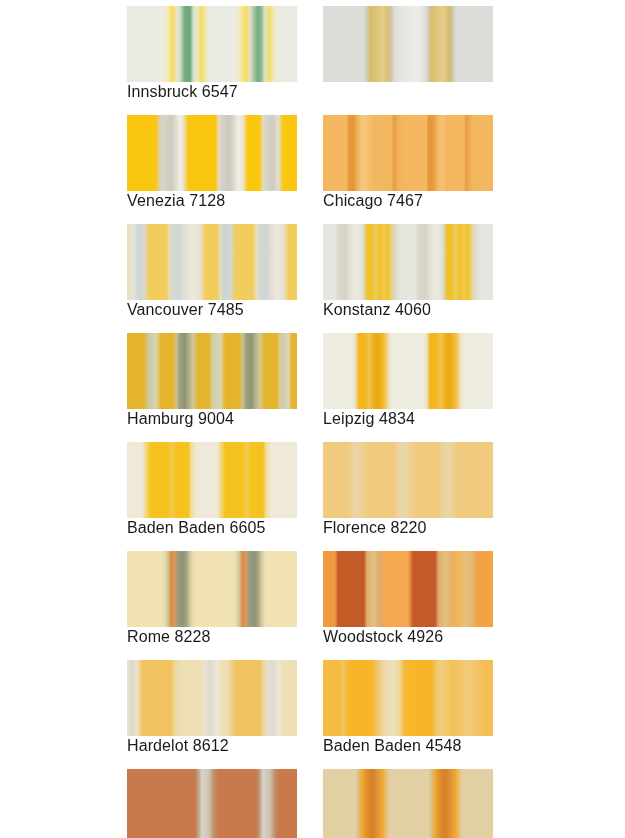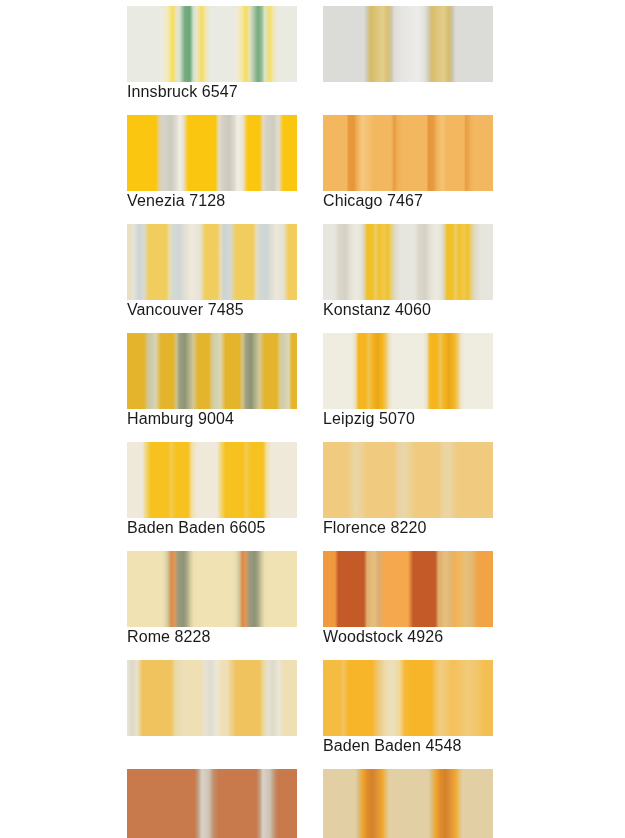--- a/index.html
+++ b/index.html
@@ -71,40 +71,41 @@
     <div class="swatch-cell">
       <div class="swatch-chip" style="background: linear-gradient(90deg, rgb(231, 230, 222) 0%, rgb(231, 230, 222) 7%, rgb(220, 217, 204) 9%, rgb(213, 210, 196) 13%, rgb(227, 224, 212) 16%, rgb(236, 234, 222) 19%, rgb(231, 230, 222) 22%, rgb(221, 216, 188) 24%, rgb(240, 192, 42) 26%, rgb(242, 194, 36) 29%, rgb(232, 204, 112) 31%, rgb(242, 194, 36) 33%, rgb(239, 199, 85) 36%, rgb(242, 194, 36) 38%, rgb(227, 212, 160) 41%, rgb(224, 221, 208) 43%, rgb(231, 230, 222) 46%, rgb(231, 230, 222) 54%, rgb(220, 217, 204) 56%, rgb(213, 210, 196) 60%, rgb(227, 224, 212) 63%, rgb(236, 234, 222) 66%, rgb(231, 230, 222) 69%, rgb(221, 216, 188) 71%, rgb(240, 192, 42) 73%, rgb(242, 194, 36) 76%, rgb(232, 204, 112) 78%, rgb(242, 194, 36) 80%, rgb(239, 199, 85) 83%, rgb(242, 194, 36) 85%, rgb(227, 212, 160) 88%, rgb(224, 221, 208) 90%, rgb(231, 230, 222) 93%, rgb(231, 230, 222) 100%);"></div>
       <span class="swatch-label">Konstanz 4060</span>
     </div>
     <div class="swatch-cell">
       <div class="swatch-chip" style="background: linear-gradient(90deg, rgb(228, 181, 44) 0%, rgb(228, 181, 44) 10%, rgb(214, 196, 134) 12%, rgb(200, 203, 176) 14%, rgb(220, 211, 174) 17%, rgb(228, 181, 44) 20%, rgb(228, 181, 44) 27%, rgb(207, 194, 137) 29%, rgb(154, 160, 127) 31%, rgb(141, 147, 115) 34%, rgb(169, 171, 133) 36%, rgb(211, 199, 149) 39%, rgb(228, 181, 44) 42%, rgb(228, 181, 44) 48%, rgb(216, 201, 143) 50%, rgb(207, 208, 180) 52%, rgb(223, 213, 175) 55%, rgb(228, 181, 44) 58%, rgb(228, 181, 44) 66%, rgb(209, 196, 137) 68%, rgb(155, 161, 129) 70%, rgb(141, 147, 115) 73%, rgb(170, 172, 134) 75%, rgb(212, 200, 150) 78%, rgb(228, 181, 44) 81%, rgb(228, 181, 44) 88%, rgb(217, 203, 146) 90%, rgb(205, 206, 178) 92%, rgb(224, 214, 176) 95%, rgb(228, 181, 44) 97%, rgb(228, 181, 44) 100%);"></div>
       <span class="swatch-label">Hamburg 9004</span>
     </div>
     <div class="swatch-cell">
       <div class="swatch-chip" style="background: linear-gradient(90deg, rgb(239, 236, 224) 0%, rgb(239, 236, 224) 17%, rgb(233, 226, 196) 19%, rgb(246, 181, 31) 21%, rgb(246, 181, 31) 25%, rgb(237, 196, 90) 27%, rgb(246, 181, 31) 29%, rgb(231, 167, 28) 32%, rgb(246, 181, 31) 35%, rgb(240, 200, 102) 37%, rgb(238, 228, 194) 39%, rgb(239, 236, 224) 41%, rgb(239, 236, 224) 59%, rgb(233, 226, 196) 61%, rgb(246, 181, 31) 63%, rgb(246, 181, 31) 67%, rgb(237, 196, 90) 69%, rgb(246, 181, 31) 71%, rgb(231, 167, 28) 74%, rgb(246, 181, 31) 77%, rgb(240, 200, 102) 79%, rgb(238, 228, 194) 81%, rgb(239, 236, 224) 83%, rgb(239, 236, 224) 100%);"></div>
-      <span class="swatch-label">Leipzig 5070</span>
+      <span class="swatch-label">Leipzig 4834</span>
     </div>
     <div class="swatch-cell">
       <div class="swatch-chip" style="background: linear-gradient(90deg, rgb(239, 233, 218) 0%, rgb(239, 233, 218) 9%, rgb(242, 216, 130) 11%, rgb(245, 194, 31) 14%, rgb(245, 194, 31) 24%, rgb(243, 203, 81) 26%, rgb(245, 194, 31) 29%, rgb(245, 194, 31) 36%, rgb(240, 223, 164) 38%, rgb(239, 233, 218) 41%, rgb(239, 233, 218) 53%, rgb(242, 216, 130) 55%, rgb(245, 194, 31) 58%, rgb(245, 194, 31) 68%, rgb(243, 203, 81) 70%, rgb(245, 194, 31) 73%, rgb(245, 194, 31) 80%, rgb(240, 223, 164) 82%, rgb(239, 233, 218) 85%, rgb(239, 233, 218) 100%);"></div>
       <span class="swatch-label">Baden Baden 6605</span>
     </div>
     <div class="swatch-cell">
       <div class="swatch-chip" style="background: linear-gradient(90deg, rgb(240, 202, 126) 0%, rgb(240, 202, 126) 14%, rgb(236, 208, 143) 16%, rgb(233, 214, 166) 19%, rgb(237, 208, 150) 23%, rgb(240, 202, 126) 26%, rgb(240, 202, 126) 42%, rgb(234, 212, 161) 44%, rgb(232, 215, 170) 48%, rgb(238, 208, 143) 52%, rgb(240, 202, 126) 55%, rgb(240, 202, 126) 68%, rgb(235, 211, 156) 70%, rgb(233, 214, 166) 74%, rgb(238, 207, 140) 77%, rgb(240, 202, 126) 80%, rgb(240, 202, 126) 100%);"></div>
       <span class="swatch-label">Florence 8220</span>
     </div>
     <div class="swatch-cell">
       <div class="swatch-chip" style="background: linear-gradient(90deg, rgb(240, 226, 179) 0%, rgb(240, 226, 179) 20%, rgb(232, 220, 176) 22%, rgb(207, 199, 154) 24%, rgb(224, 138, 70) 26%, rgb(217, 154, 96) 28%, rgb(155, 155, 125) 30%, rgb(142, 148, 120) 33%, rgb(166, 163, 132) 35%, rgb(207, 199, 154) 37%, rgb(236, 223, 178) 39%, rgb(240, 226, 179) 41%, rgb(240, 226, 179) 62%, rgb(232, 220, 176) 64%, rgb(207, 199, 154) 66%, rgb(224, 138, 70) 68%, rgb(217, 154, 96) 70%, rgb(155, 155, 125) 72%, rgb(142, 148, 120) 75%, rgb(166, 163, 132) 77%, rgb(207, 199, 154) 79%, rgb(236, 223, 178) 81%, rgb(240, 226, 179) 83%, rgb(240, 226, 179) 100%);"></div>
       <span class="swatch-label">Rome 8228</span>
     </div>
     <div class="swatch-cell">
       <div class="swatch-chip" style="background: linear-gradient(90deg, rgb(239, 154, 62) 0%, rgb(239, 154, 62) 7%, rgb(195, 90, 40) 9%, rgb(195, 90, 40) 24%, rgb(224, 177, 115) 26%, rgb(230, 192, 126) 30%, rgb(219, 174, 114) 33%, rgb(246, 168, 78) 36%, rgb(246, 168, 78) 50%, rgb(195, 90, 40) 53%, rgb(195, 90, 40) 66%, rgb(223, 174, 111) 68%, rgb(230, 192, 126) 72%, rgb(226, 182, 116) 75%, rgb(239, 176, 90) 77%, rgb(240, 183, 94) 80%, rgb(231, 192, 124) 84%, rgb(227, 183, 111) 88%, rgb(242, 163, 69) 91%, rgb(242, 163, 69) 100%);"></div>
       <span class="swatch-label">Woodstock 4926</span>
     </div>
     <div class="swatch-cell">
       <div class="swatch-chip" style="background: linear-gradient(90deg, rgb(231, 228, 216) 0%, rgb(221, 217, 198) 3%, rgb(233, 226, 203) 6%, rgb(240, 195, 94) 9%, rgb(240, 195, 94) 26%, rgb(236, 215, 154) 28%, rgb(232, 221, 182) 31%, rgb(239, 223, 180) 34%, rgb(239, 223, 180) 44%, rgb(230, 227, 214) 46%, rgb(222, 220, 207) 49%, rgb(236, 231, 213) 53%, rgb(239, 223, 180) 56%, rgb(239, 223, 180) 59%, rgb(238, 210, 148) 61%, rgb(240, 195, 94) 64%, rgb(240, 195, 94) 78%, rgb(236, 215, 154) 80%, rgb(228, 225, 212) 83%, rgb(221, 218, 200) 86%, rgb(233, 230, 218) 89%, rgb(239, 223, 180) 92%, rgb(239, 223, 180) 100%);"></div>
+      <span class="swatch-label">Hardelot 8612</span>
     </div>
     <div class="swatch-cell">
       <div class="swatch-chip" style="background: linear-gradient(90deg, rgb(245, 188, 66) 0%, rgb(245, 188, 66) 10%, rgb(243, 194, 98) 12%, rgb(247, 182, 42) 15%, rgb(247, 182, 42) 29%, rgb(243, 192, 92) 31%, rgb(234, 207, 142) 34%, rgb(239, 220, 174) 37%, rgb(235, 224, 189) 41%, rgb(241, 216, 153) 45%, rgb(246, 186, 58) 48%, rgb(247, 182, 42) 51%, rgb(247, 182, 42) 64%, rgb(244, 193, 94) 66%, rgb(240, 205, 128) 69%, rgb(242, 199, 110) 73%, rgb(244, 192, 90) 76%, rgb(243, 196, 101) 80%, rgb(241, 203, 122) 85%, rgb(242, 198, 108) 90%, rgb(244, 191, 82) 95%, rgb(244, 191, 82) 100%);"></div>
       <span class="swatch-label">Baden Baden 4548</span>
     </div>
     <div class="swatch-cell">
       <div class="swatch-chip" style="background: linear-gradient(90deg, rgb(201, 122, 76) 0%, rgb(201, 122, 76) 40%, rgb(191, 162, 136) 42%, rgb(217, 210, 198) 44%, rgb(207, 197, 182) 48%, rgb(192, 143, 108) 51%, rgb(201, 122, 76) 54%, rgb(201, 122, 76) 76%, rgb(192, 156, 128) 78%, rgb(217, 210, 198) 80%, rgb(205, 195, 180) 84%, rgb(192, 143, 108) 87%, rgb(201, 122, 76) 89%, rgb(201, 122, 76) 100%);"></div>
     </div>
     <div class="swatch-cell">
       <div class="swatch-chip" style="background: linear-gradient(90deg, rgb(226, 207, 164) 0%, rgb(226, 207, 164) 19%, rgb(217, 189, 131) 21%, rgb(240, 169, 46) 23%, rgb(224, 140, 44) 26%, rgb(212, 130, 42) 29%, rgb(224, 147, 57) 32%, rgb(240, 169, 46) 35%, rgb(232, 191, 110) 37%, rgb(226, 207, 164) 39%, rgb(226, 207, 164) 62%, rgb(217, 189, 131) 64%, rgb(240, 169, 46) 66%, rgb(224, 140, 44) 69%, rgb(212, 130, 42) 72%, rgb(224, 147, 57) 75%, rgb(240, 169, 46) 78%, rgb(232, 191, 110) 80%, rgb(226, 207, 164) 82%, rgb(226, 207, 164) 100%);"></div>

